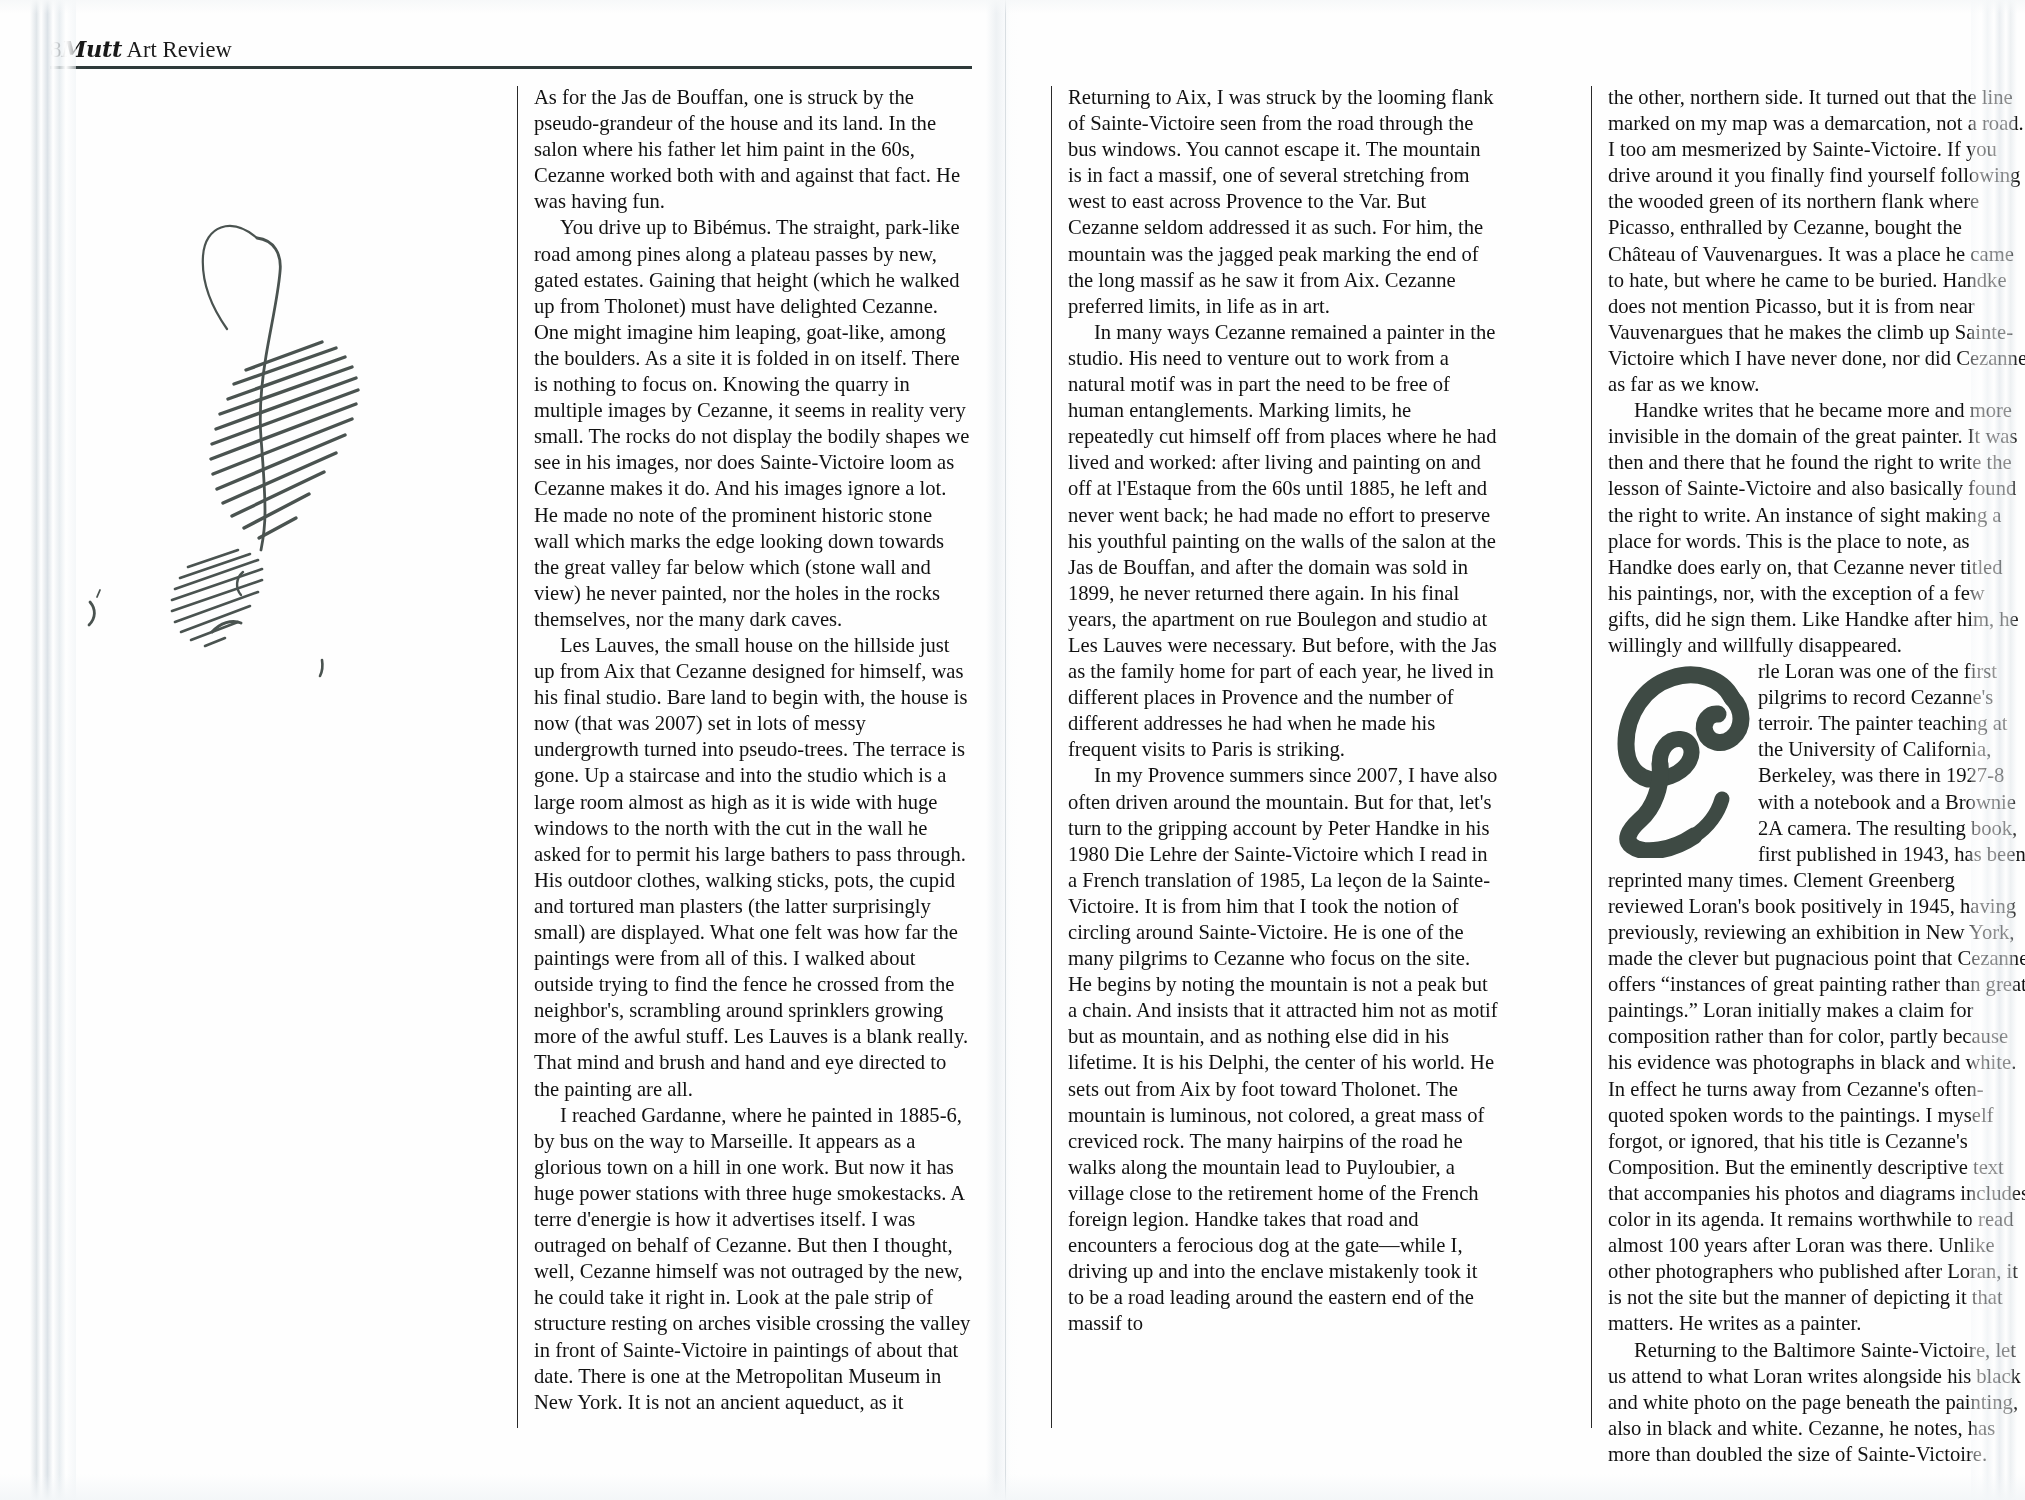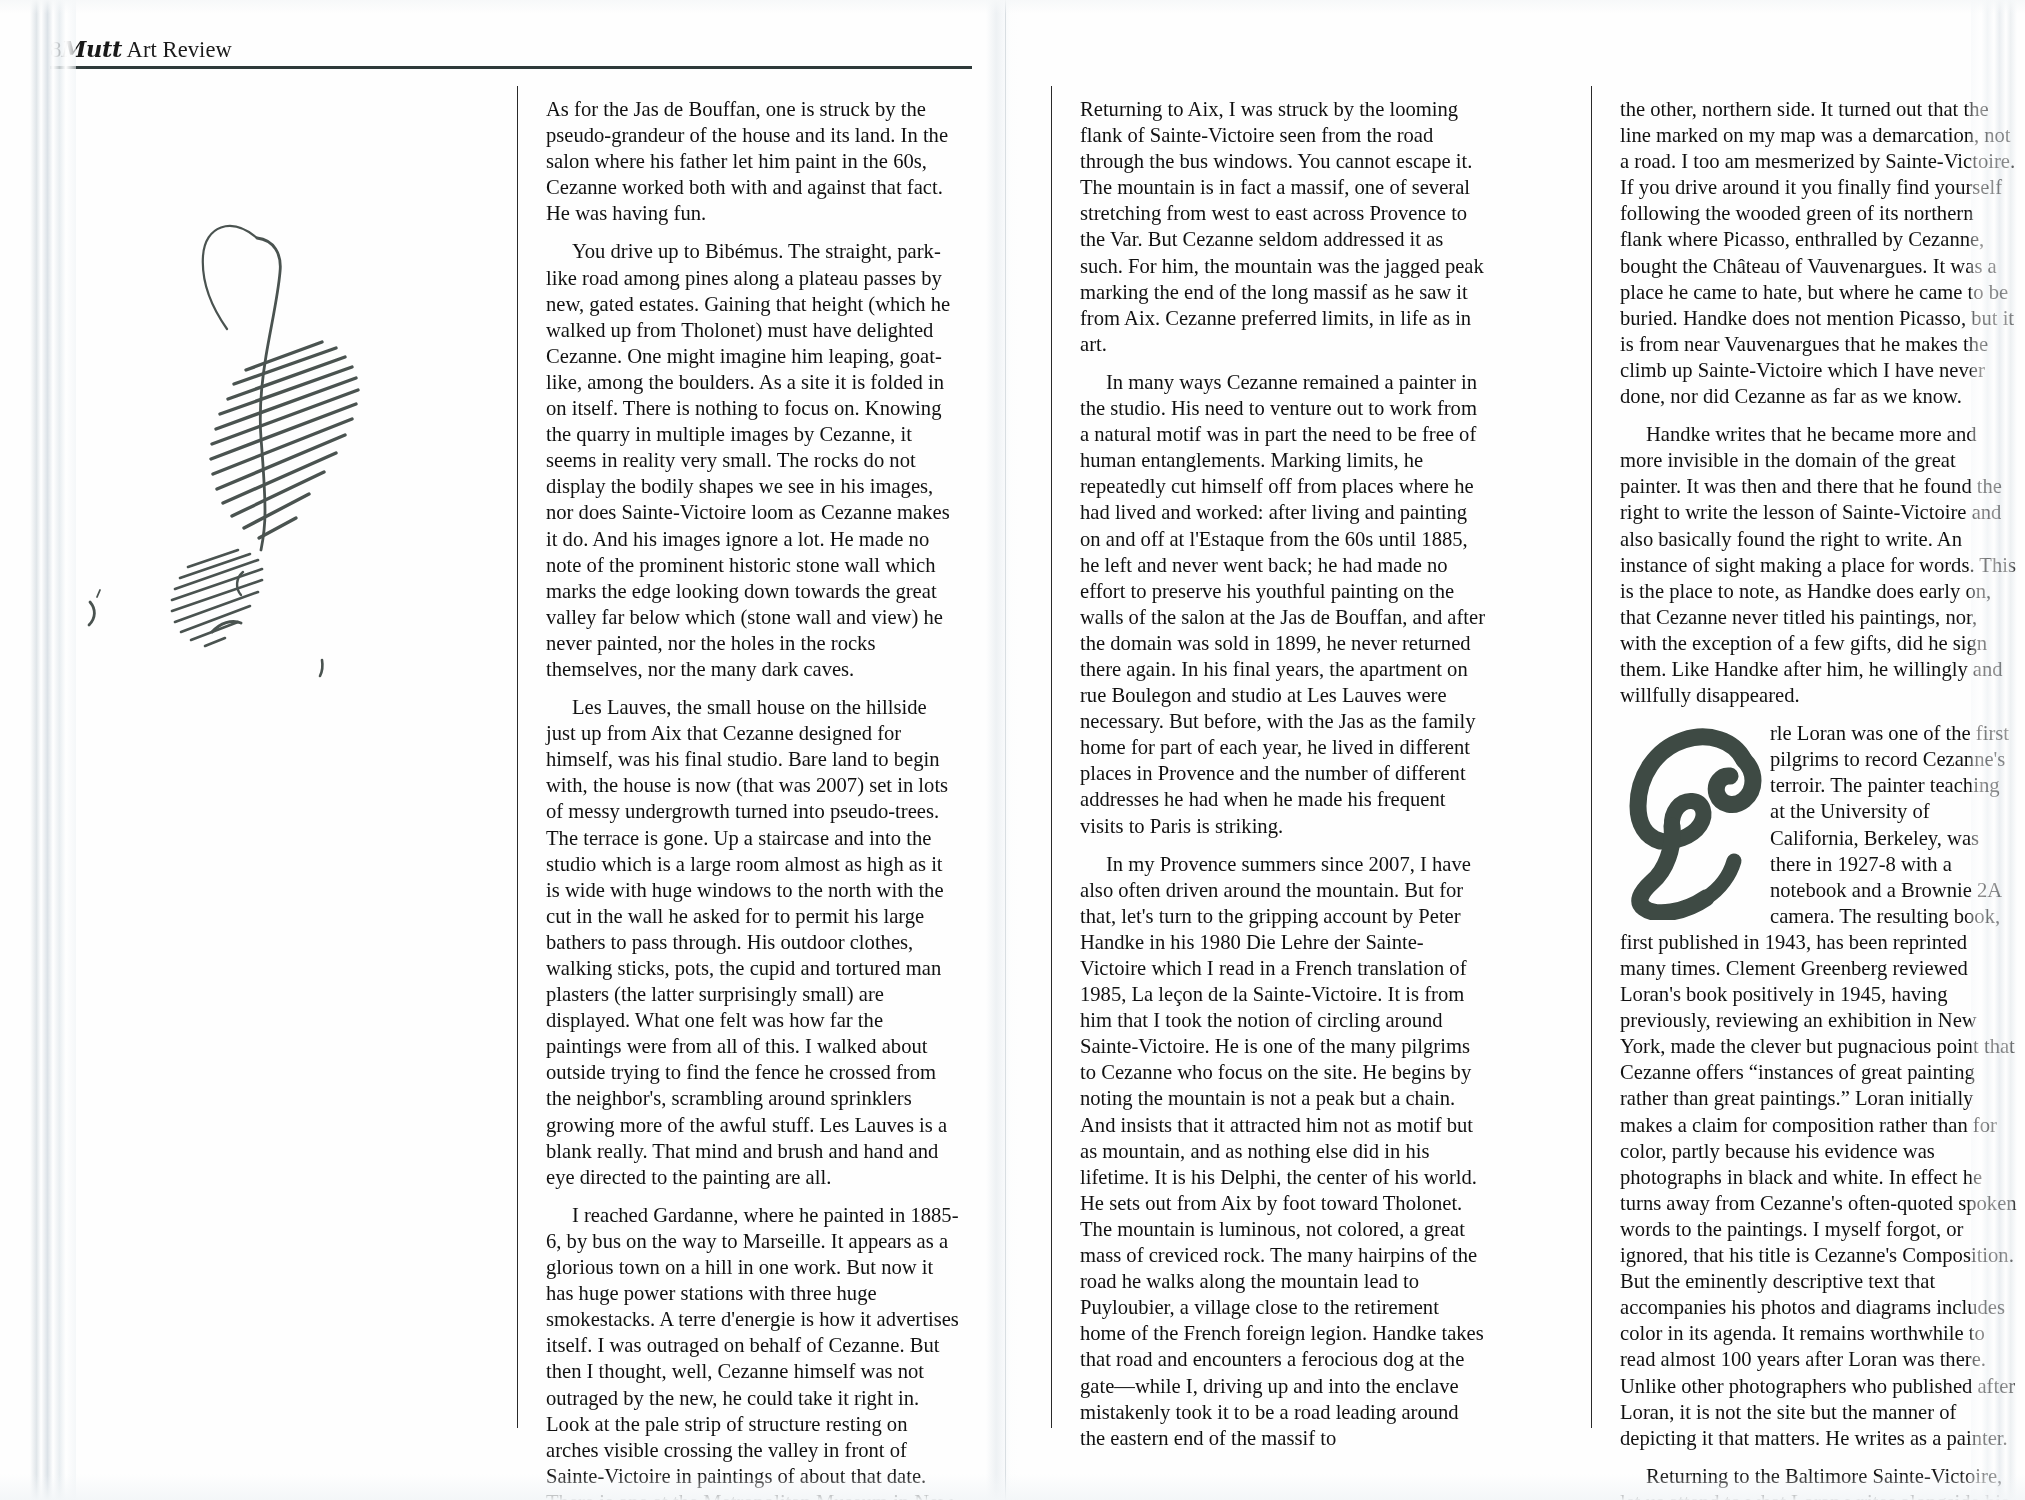--- a/index.html
+++ b/index.html
@@ -138,21 +138,21 @@
   }
   .col::before {
     content: "";
     position: absolute;
     left: -17px;
     top: 2px;
     bottom: 2px;
     width: 1px;
     background: #2a2a2a;
   }
-  .col p { margin: 12px; }
+  .col p { margin: 0; }
   .col p + p { text-indent: 26px; }
 
   #col1 { left: 534px; width: 438px; height: 1346px; }
   #col2 { left: 1068px; width: 430px; height: 1346px; }
   #col3 { left: 1608px; width: 421px; height: 1346px; }
 
   .col .ital { }
 
   
   .dropcap-wrap {

